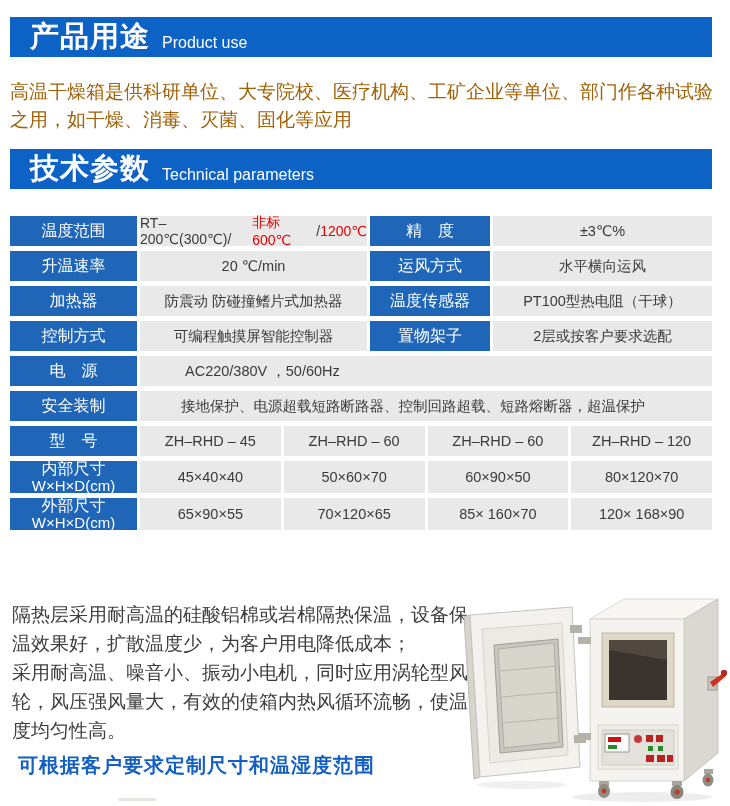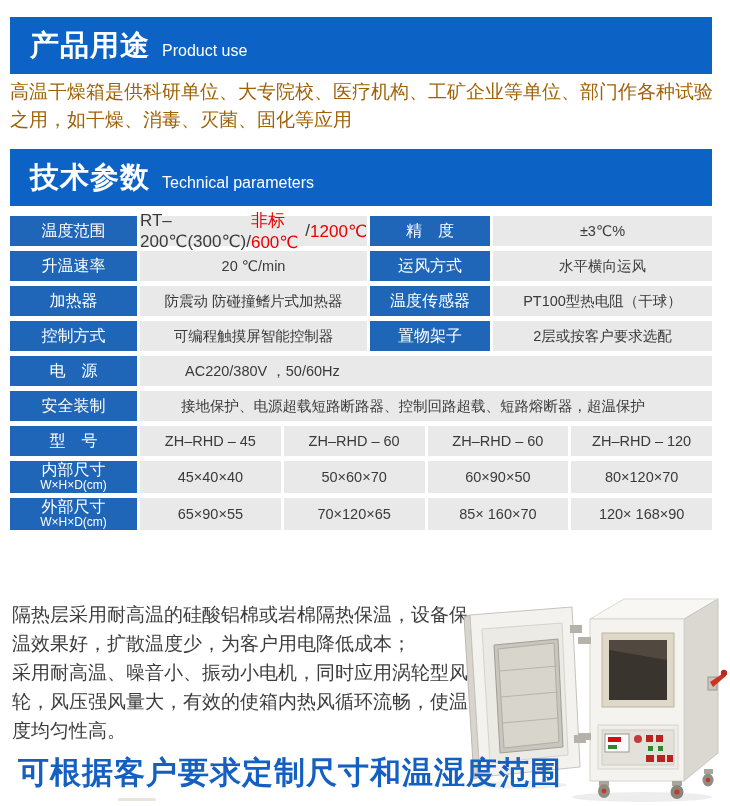--- a/index.html
+++ b/index.html
@@ -1,49 +1,49 @@
 <!DOCTYPE html>
 <html><head>
 <meta charset="utf-8">
 <style>
   html,body{margin:0;padding:0;background:#fff;}
   .page{position:relative;width:730px;height:806px;background:#ffffff;overflow:hidden;
         font-family:"Liberation Sans","DejaVu Sans",sans-serif;}
 
-  .banner{position:absolute;left:10px;width:702px;height:57px;background:#0d63c5;
+  .banner{position:absolute;left:10px;width:702px;height:40px;background:#0d63c5;
           display:flex;align-items:center;padding-left:20px;box-sizing:border-box;color:#fff;}
   .banner .zh{font-size:29px;font-weight:bold;letter-spacing:1px;}
   .banner .en{font-size:16px;margin-left:12px;font-weight:400;margin-top:11px;}
 
   .intro{position:absolute;left:10px;top:78px;width:712px;font-size:19px;line-height:28px;
          color:#a16207;margin:0;}
 
   .spec-table{position:absolute;left:10px;top:216px;width:702px;display:flex;
               flex-direction:column;gap:5px;}
   .trow{display:flex;gap:3px;height:30px;}
   .trow.tall{height:32px;}
   .cell{display:flex;align-items:center;justify-content:center;box-sizing:border-box;}
   .lbl{background:#2066b8;color:#ffffff;font-size:16px;width:127px;flex:none;
        flex-direction:column;line-height:1.05;}
-  .lbl .sub{font-size:12px;font-weight:400;}
+  .lbl .sub{font-size:15px;font-weight:400;}
   .val{background:#e9e9e9;color:#3a3a3a;font-size:14.5px;}
   .v-a{width:227px;flex:none;}
   .l2{width:120px;flex:none;}
   .v-b{flex:1;}
   .v-full{flex:1;justify-content:flex-start;padding-left:30px;}
   .v-q{width:140px;flex:1;}
   .red{color:#e80000;}
 
   .struct-text{position:absolute;left:12px;top:600px;width:462px;font-size:19px;
                line-height:29px;color:#3d3d3d;}
   .struct-text p{margin:0;}
 
   .oven-wrap{position:absolute;left:452px;top:585px;width:275px;height:218px;}
 
-  .highlight{position:absolute;left:18px;top:752px;font-size:31px;font-weight:bold;
+  .highlight{position:absolute;left:18px;top:752px;font-size:20px;font-weight:bold;
              color:#135fc2;letter-spacing:1px;}
 
   .smudge{position:absolute;left:118px;top:798px;width:38px;height:3px;
           background:#d9d3c9;opacity:.6;border-radius:2px;}
 </style>
 </head>
 <body>
 
 <div class="page">
 
@@ -55,21 +55,21 @@
 
   <div class="banner" style="top:149px;">
     <span class="zh">技术参数</span>
     <span class="en">Technical parameters</span>
   </div>
 
   <div class="spec-table">
 
     <div class="trow">
       <div class="cell lbl">温度范围</div>
-      <div class="cell val v-a" style="font-size:17px;">
+      <div class="cell val v-a" style="font-size:14px;">
           <span>RT–200℃(300℃)/</span>
           <span class="red">非标600℃</span>
           <span>/</span>
           <span class="red">1200℃</span>
         </div>
       <div class="cell lbl l2">精　度</div>
       <div class="cell val v-b">±3℃%</div>
     </div>
 
     <div class="trow">

